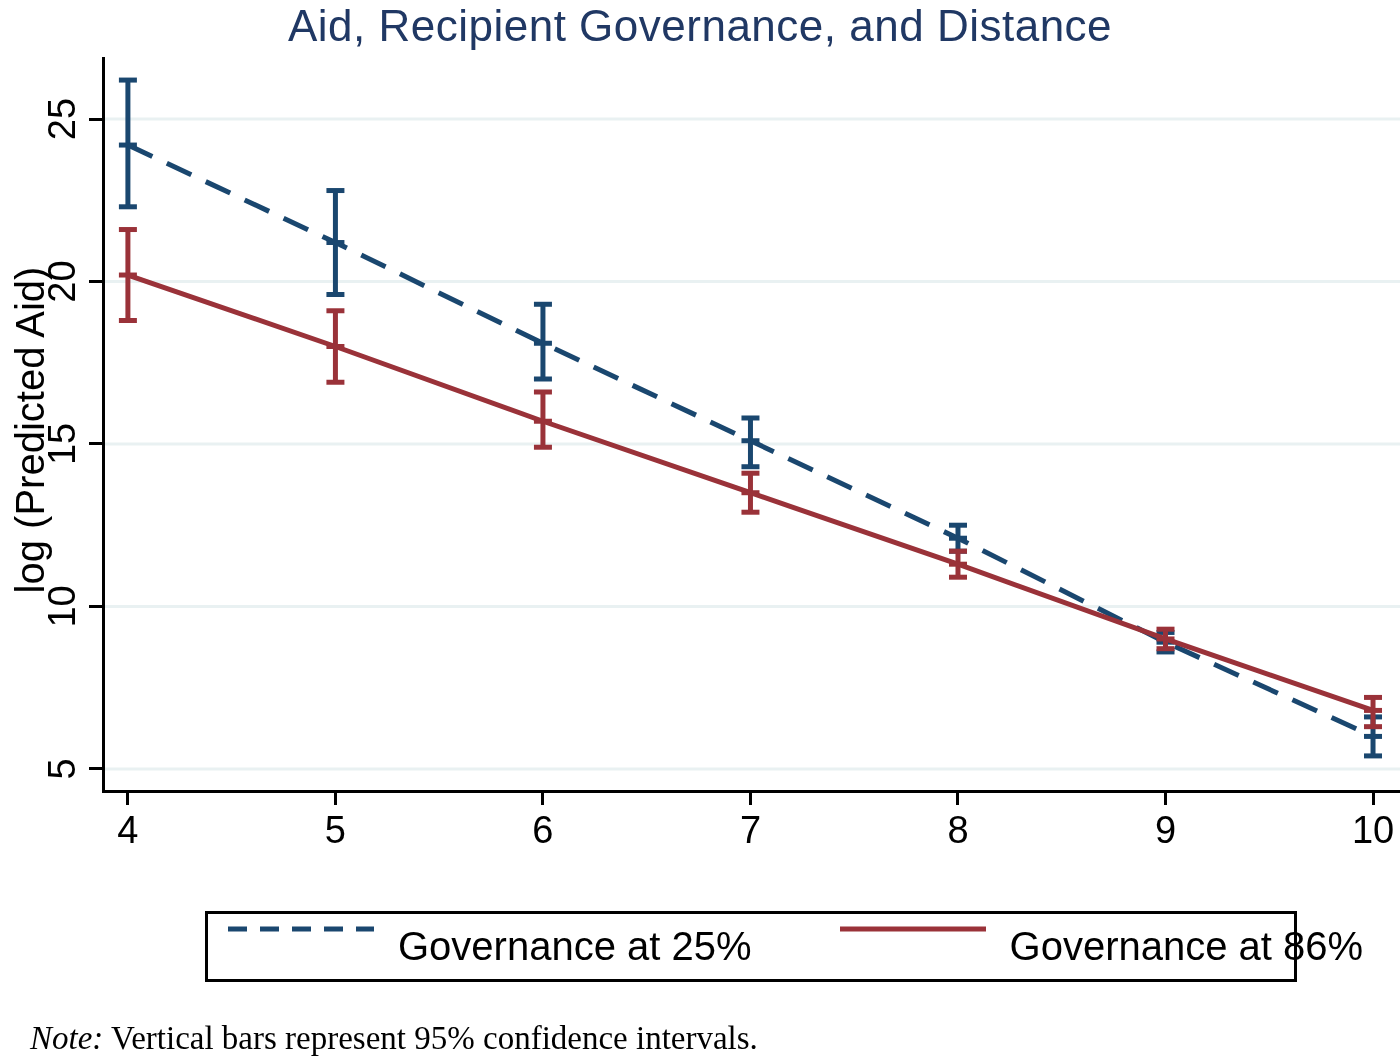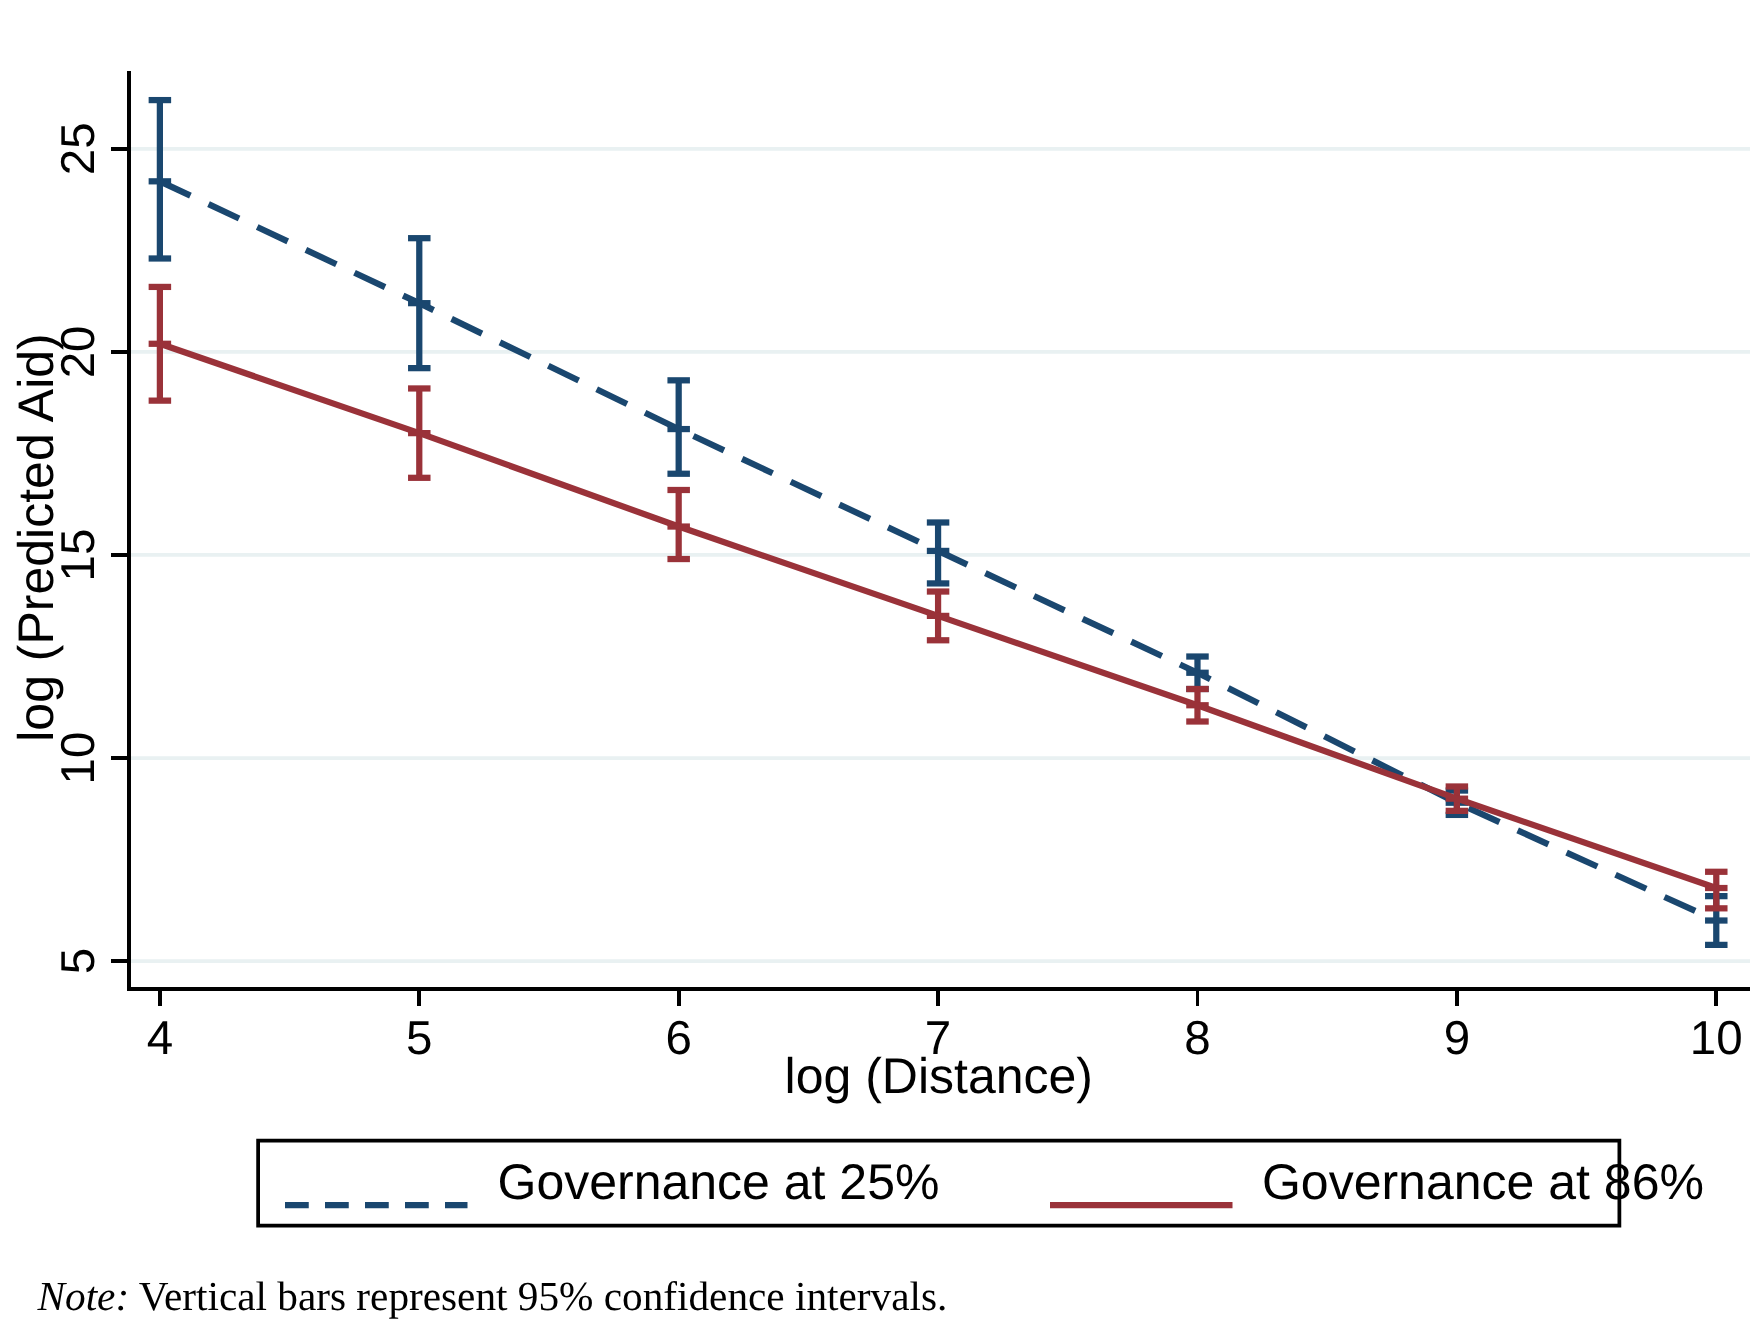--- a/index.html
+++ b/index.html
@@ -62,21 +62,21 @@
     height: 71px;
     border: 3px solid #000000;
     background: #ffffff;
     box-sizing: border-box;
     display: flex;
     align-items: center;
     padding: 0 18px;
   }
   .legend-entry {
     display: flex;
-    align-items: flex-end;
+    align-items: flex-start;
     gap: 22px;
   }
   .legend-entry + .legend-entry {
     margin-left: 86px;
   }
   .legend-label {
     font-size: 40px;
     color: #000000;
     white-space: nowrap;
   }
@@ -92,20 +92,21 @@
   }
   .note .note-prefix {
     font-style: italic;
   }
 </style>
 </head>
 <body>
 
 <div class="figure">
 
+  <div class="chart-title">Aid, Recipient Governance, and Distance</div>
 
   <svg id="plot" width="1400" height="1061">
       <g>
         <line x1="103" y1="768.9052678176184" x2="1400" y2="768.9052678176184" stroke="#e9f1f2" stroke-width="3"></line>
         <line x1="103" y1="606.444001770695" x2="1400" y2="606.444001770695" stroke="#e9f1f2" stroke-width="3"></line>
         <line x1="103" y1="443.98273572377155" x2="1400" y2="443.98273572377155" stroke="#e9f1f2" stroke-width="3"></line>
         <line x1="103" y1="281.5214696768482" x2="1400" y2="281.5214696768482" stroke="#e9f1f2" stroke-width="3"></line>
         <line x1="103" y1="119.06020362992479" x2="1400" y2="119.06020362992479" stroke="#e9f1f2" stroke-width="3"></line>
       </g>
       <g shape-rendering="crispEdges">
@@ -223,21 +224,20 @@
           <line x1="1364.0223999999998" y1="697.4223107569721" x2="1382.0223999999998" y2="697.4223107569721" stroke="#9a3239" stroke-width="5"></line>
           <line x1="1364.0223999999998" y1="726.6653386454184" x2="1382.0223999999998" y2="726.6653386454184" stroke="#9a3239" stroke-width="5"></line>
           <line x1="1364.0223999999998" y1="710.419212040726" x2="1382.0223999999998" y2="710.419212040726" stroke="#9a3239" stroke-width="5"></line>
         </g>
         <polyline points="127.90240000000001,275.0230190349712 335.4224,346.5059760956176 542.9423999999999,421.2381584772023 750.4624,492.7211155378486 957.9824,564.2040725984949 1165.5023999999999,638.9362549800796 1373.0223999999998,710.419212040726" fill="none" stroke="#9a3239" stroke-width="5"></polyline>
       </g>
     </svg>
 
   <div class="y-axis-label">log (Predicted Aid)</div>
 
-  <div class="x-axis-label">log (Distance)</div>
 
   <div class="legend">
     <div class="legend-entry">
       <svg width="150" height="10">
         <line x1="2" y1="5" x2="148" y2="5" stroke-width="5" stroke-dasharray="19 13" stroke="#1a476f"></line>
       </svg>
       <span class="legend-label">Governance at 25%</span>
     </div>
     <div class="legend-entry">
       <svg width="150" height="10">

